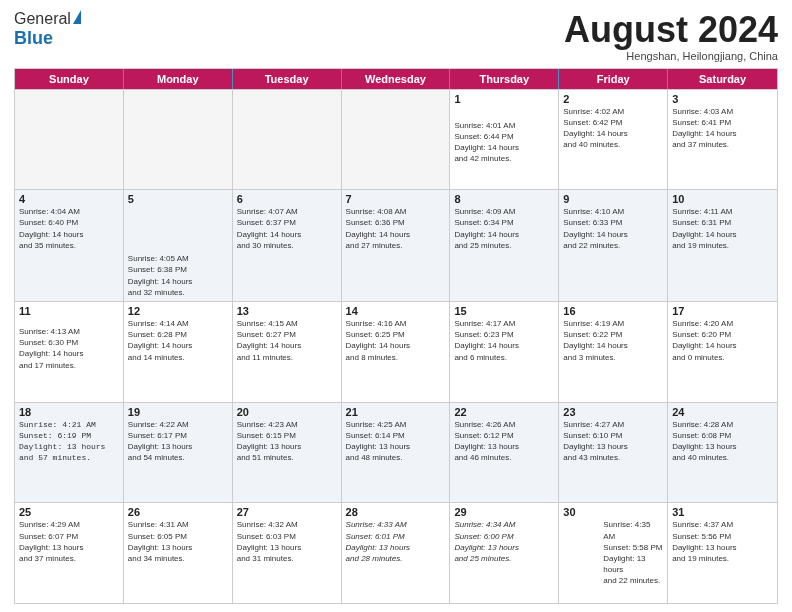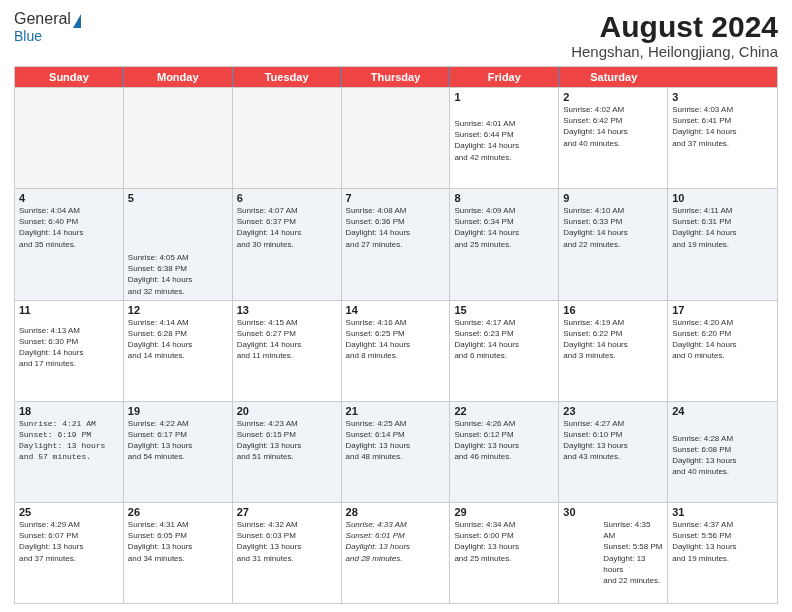--- a/index.html
+++ b/index.html
@@ -32,46 +32,46 @@
     .logo-blue { color: #1a6faf; }
     .logo-triangle {
       width: 0; height: 0;
       border-left: 8px solid transparent;
       border-bottom: 14px solid #1a6faf;
       display: inline-block;
       margin-left: 2px;
       vertical-align: middle;
     }
     .logo-line {
-      display: flex; align-items: flex-end;
+      display: flex; align-items: flex-start;
     }
     .title-block {
       text-align: right;
     }
     .month-title {
-      font-size: 30px;
+      font-size: 36px;
       font-weight: bold;
       color: #222;
       line-height: 1.1;
       text-align: right;
     }
     .location-title {
-      font-size: 15px;
+      font-size: 11px;
       color: #444;
     }
     .calendar {
       flex: 1;
       display: flex;
       flex-direction: column;
       border: 1px solid #ccc;
     }
     .cal-header {
       display: grid;
       grid-template-columns: repeat(7, 1fr);
-      background: #ef4444;
+      background: #be185d;
     }
     .cal-header-cell {
       color: #fff;
       font-weight: bold;
       font-size: 11px;
       text-align: center;
       padding: 4px 2px;
       border-right: 1px solid #4a8fc0;
     }
     .cal-header-cell:last-child { border-right: none; }
@@ -119,33 +119,34 @@
 </head>
 <body>
 
 <div class="page">
   <div class="header">
     <div class="logo">
       <div class="logo-line">
         <span class="logo-general">General</span>
         <span class="logo-triangle"></span>
       </div>
-      <span class="logo-blue" style="font-size:14px;font-weight:normal;">Blue</span>
+      <span class="logo-blue" style="font-size:18px;font-weight:bold;">Blue</span>
     </div>
     <div class="title-block">
       <div class="month-title">August 2024</div>
       <div class="location-title">Hengshan, Heilongjiang, China</div>
     </div>
   </div>
 
   <div class="calendar">
     <div class="cal-header" id="cal-header-row">
         <div class="cal-header-cell">Sunday</div>
         <div class="cal-header-cell">Monday</div>
         <div class="cal-header-cell">Tuesday</div>
+        <div class="cal-header-cell">Wednesday</div>
         <div class="cal-header-cell">Thursday</div>
         <div class="cal-header-cell">Friday</div>
         <div class="cal-header-cell">Saturday</div>
       </div>
     <div class="cal-body" id="cal-body">
         <div class="cal-row">
           <div class="cal-cell empty"></div>
           <div class="cal-cell empty"></div>
           <div class="cal-cell empty"></div>
           <div class="cal-cell empty"></div>
@@ -311,21 +312,21 @@
           </div>
           <div class="cal-cell alt">
             <div class="day-num">23</div>
             <div class="day-info" style="white-space: pre-line;">Sunrise: 4:27 AM
 Sunset: 6:10 PM
 Daylight: 13 hours
 and 43 minutes.</div>
           </div>
           <div class="cal-cell alt">
             <div class="day-num">24</div>
-            <div class="day-info" style="white-space: pre-line; margin-top: 15px;">Sunrise: 4:28 AM
+            <div class="day-info" style="white-space: pre-line;">Sunrise: 4:28 AM
 Sunset: 6:08 PM
 Daylight: 13 hours
 and 40 minutes.</div>
           </div>
         </div>
         <div class="cal-row">
           <div class="cal-cell">
             <div class="day-num">25</div>
             <div class="day-info" style="white-space: pre-line;">Sunrise: 4:29 AM
 Sunset: 6:07 PM
@@ -348,21 +349,21 @@
           </div>
           <div class="cal-cell">
             <div class="day-num">28</div>
             <div class="day-info" style="white-space: pre-line; font-style: italic;">Sunrise: 4:33 AM
 Sunset: 6:01 PM
 Daylight: 13 hours
 and 28 minutes.</div>
           </div>
           <div class="cal-cell">
             <div class="day-num">29</div>
-            <div class="day-info" style="white-space: pre-line;">Sunrise: 4:34 AM
+            <div class="day-info" style="white-space: pre-line; font-style: italic;">Sunrise: 4:34 AM
 Sunset: 6:00 PM
 Daylight: 13 hours
 and 25 minutes.</div>
           </div>
           <div class="cal-cell">
             <div class="day-num">30</div>
             <div class="day-info" style="white-space: pre-line; margin-left: 40px;">Sunrise: 4:35 AM
 Sunset: 5:58 PM
 Daylight: 13 hours
 and 22 minutes.</div>

